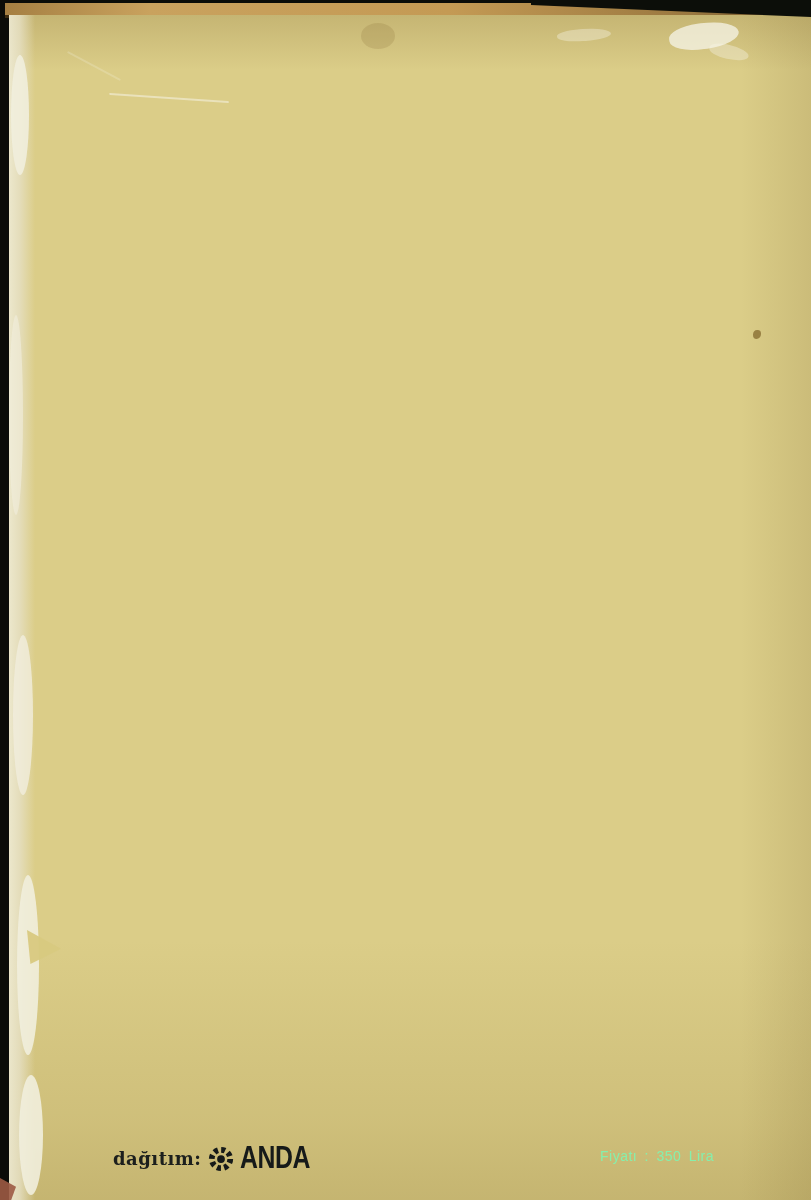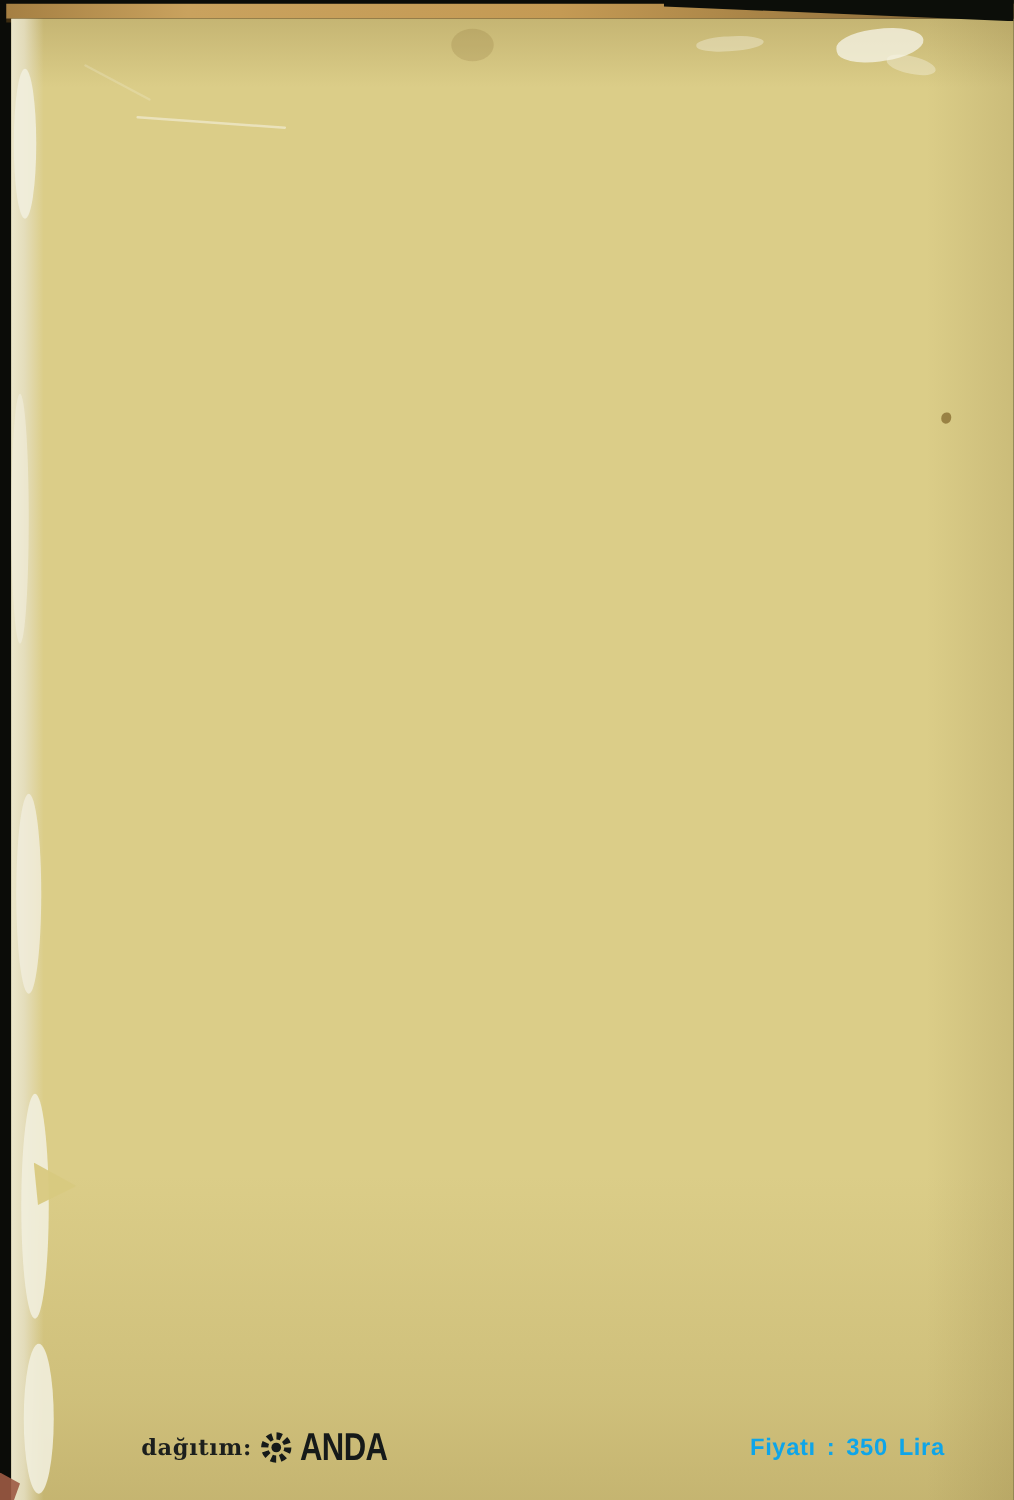--- a/index.html
+++ b/index.html
@@ -66,29 +66,29 @@
   }
   .text-block p{margin:0 0 13px 0;}
   .text-block p.tight{margin-bottom:0;}
   .b{font-weight:bold;}
   
   .footer-left{position:absolute;left:113px;top:1138px;height:40px;display:flex;align-items:center;z-index:5;}
   .dist-label{
     font-family:"DejaVu Serif", serif;font-weight:bold;font-size:18px;color:#1c1f1d;
     letter-spacing:.5px;margin-right:4px;
   }
-  .logo-wrap{display:flex;align-items:flex-start;}
+  .logo-wrap{display:flex;align-items:flex-end;}
   .sunburst{width:30px;height:30px;margin-right:4px;}
   .logo-text{
     font-size:27px;font-weight:bold;color:#161a19;letter-spacing:-.5px;
     transform:scaleY(1.15) scaleX(.92);transform-origin:left center;
   }
   .price{
     position:absolute;left:600px;top:1148px;z-index:5;
-    font-size:19px;font-weight:bold;color:#0ea5e9;letter-spacing:.5px;word-spacing:3px;
+    font-size:14px;font-weight:normal;color:#86efac;letter-spacing:.5px;word-spacing:3px;
   }
 </style>
 </head>
 <body>
 
 <div class="page-edges"></div>
 <div class="top-black-line"></div>
 <div class="top-dark-wedge"></div>
 
 <div class="cover">

